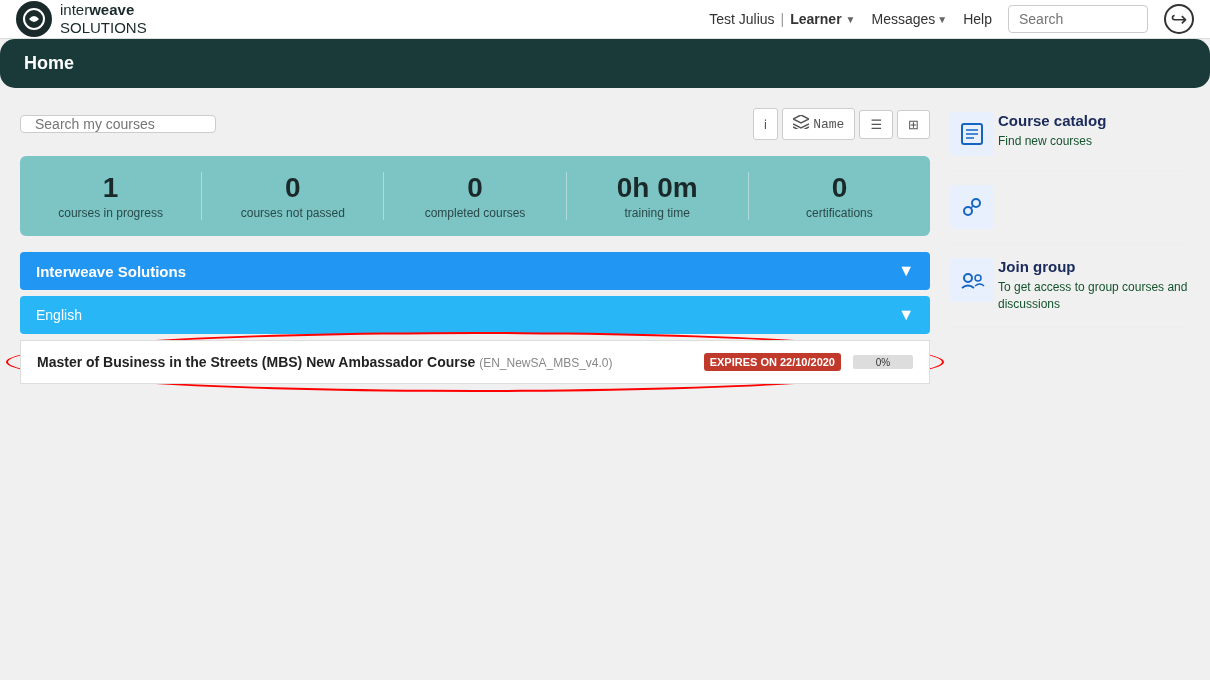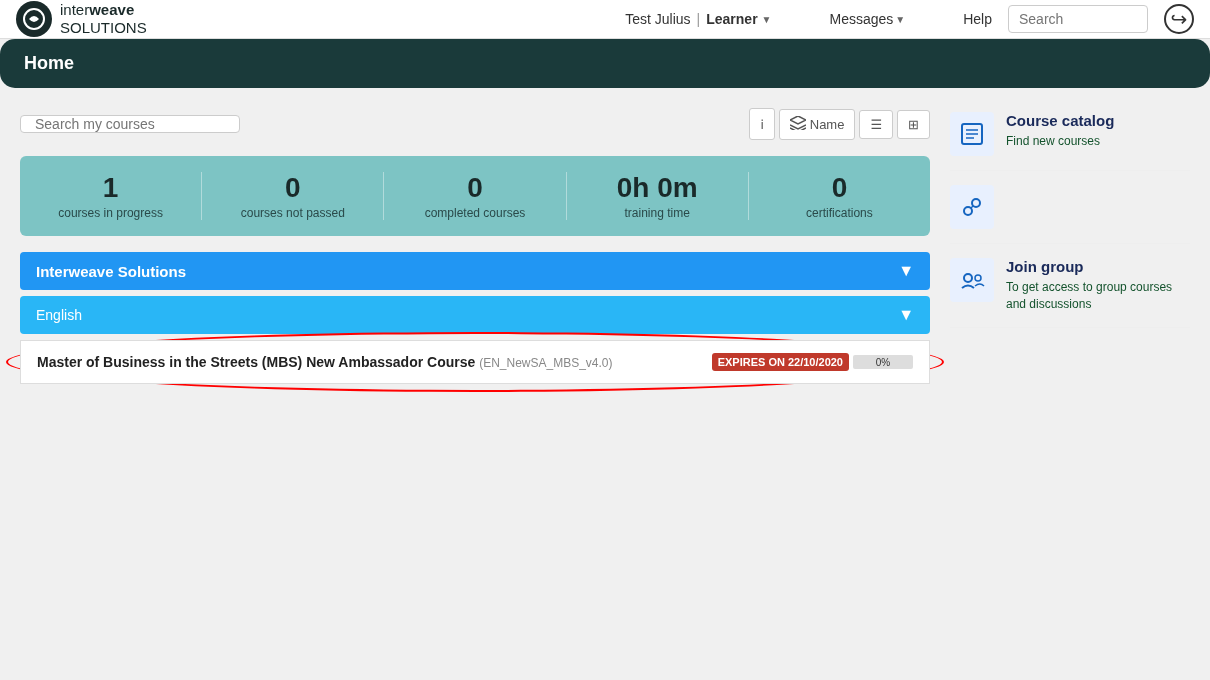--- a/index.html
+++ b/index.html
@@ -60,21 +60,20 @@
       font-size: 10px;
       color: #666;
     }
     .nav-link {
       color: #333;
       font-size: 14px;
       cursor: pointer;
       display: flex;
       align-items: center;
       gap: 2px;
-      margin-left: 42px;
     }
     .search-box {
       border: 1px solid #ccc;
       border-radius: 4px;
       padding: 5px 10px;
       font-size: 14px;
       width: 140px;
       color: #999;
     }
     .logout-btn {
@@ -118,41 +117,42 @@
       display: flex;
       align-items: center;
       justify-content: space-between;
       margin-bottom: 16px;
     }
     .course-search {
       border: 1px solid #ccc;
       border-radius: 4px;
       padding: 0 14px;
       font-size: 14px;
-      width: 220px;
+      width: 196px;
       color: #999;
     }
     .view-controls {
       display: flex;
       gap: 4px;
       align-items: center;
     }
     .view-btn {
       border: 1px solid #ccc;
       background: #fff;
       padding: 6px 10px;
       cursor: pointer;
       font-size: 13px;
       color: #555;
       border-radius: 3px;
       display: flex;
       align-items: center;
     }
     .view-btn.name-btn {
       gap: 4px;
+      font-family: Liberation Mono, monospace;
     }
 
     
     .stats-bar {
       background: #7dc4c4;
       border-radius: 6px;
       display: flex;
       padding: 16px 0;
       margin-bottom: 16px;
     }
@@ -195,21 +195,21 @@
     }
     .chevron { font-size: 16px; }
 
     
     .course-item {
       background: white;
       border: 1px solid #ddd;
       padding: 12px 16px;
       display: flex;
       align-items: center;
-      gap: 4px;
+      gap: 12px;
       position: relative;
       margin-bottom: 11px;
     }
     .course-name {
       flex: 1;
       font-size: 14px;
       color: #222;
     }
     .course-name .version {
       color: #888;
@@ -261,21 +261,21 @@
       pointer-events: none;
     }
 
     
     .sidebar {
       width: 240px;
       padding-top: 4px;
     }
     .sidebar-item {
       display: flex;
-      gap: 12px;
+      gap: 4px;
       padding: 14px 0;
       border-bottom: 1px solid #eee;
       cursor: pointer;
     }
     .sidebar-item:first-child { padding-top: 0; }
     .sidebar-icon {
       width: 44px;
       height: 44px;
       background: #e8f0fe;
       border-radius: 4px;

